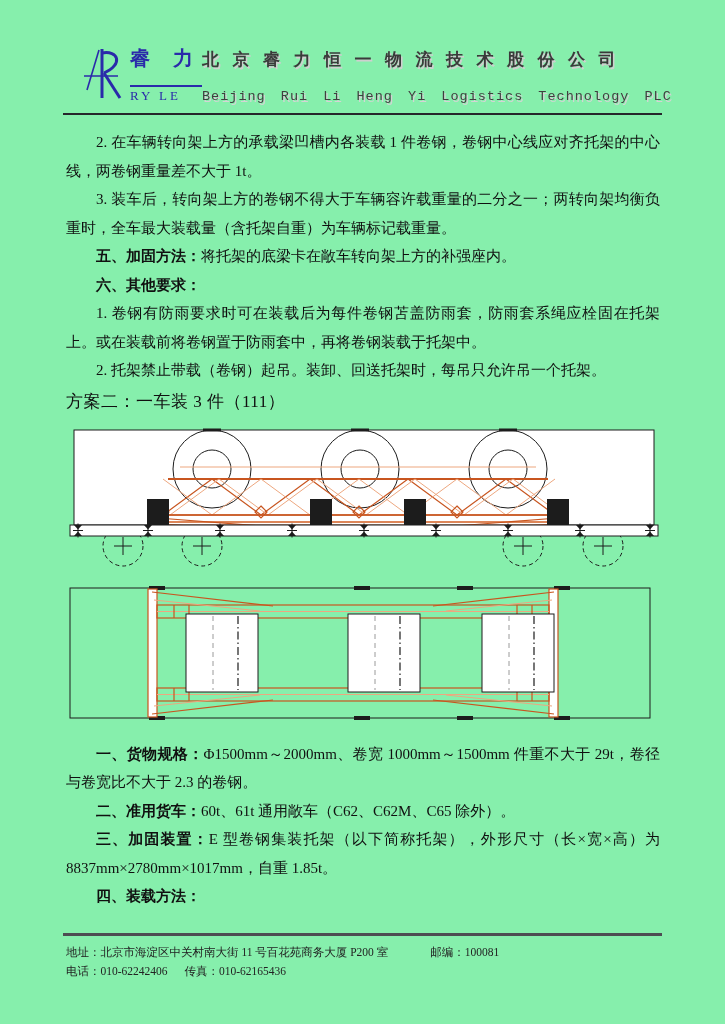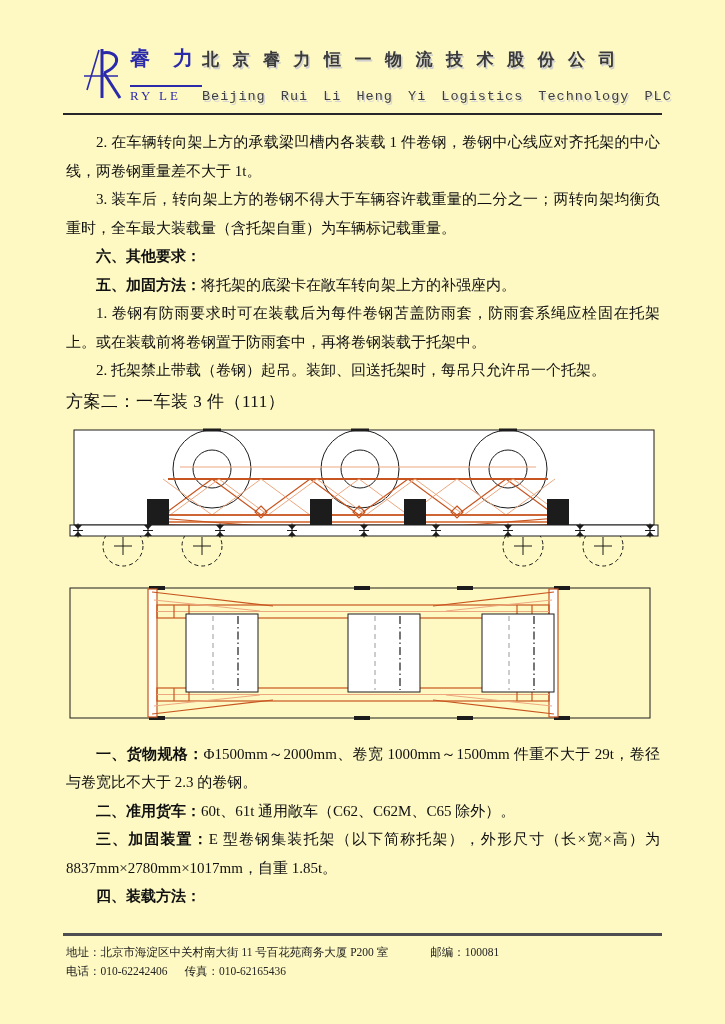--- a/index.html
+++ b/index.html
@@ -8,21 +8,21 @@
     --text_black:#101010;
     --diagram_orange:#c8551f;
     --diagram_orange_light:#eda77f;
     --diagram_black:#1c1c1c;
     --link_blue:#1414c8;
     --footer_divider:#4d4d52;
   }
   *{box-sizing:border-box;margin:0;padding:0;}
   html,body{background:#fff;}
   body{width:725px;height:1024px;overflow:hidden;font-family:"Liberation Serif","DejaVu Serif",serif;color:var(--text_black);}
-  .page{width:725px;height:1024px;background:#fef9c3;position:relative;}
+  .page{width:725px;height:1024px;background:#86efac;position:relative;}
 
   
   .header{display:flex;align-items:flex-start;padding:46px 63px 0 84px;}
   .logo{display:flex;align-items:flex-start;}
   .logo svg{display:block;}
   .logo-text{margin-left:2px;display:flex;flex-direction:column;}
   .logo-cn{font-size:20px;color:var(--logo_blue);letter-spacing:9px;font-weight:bold;line-height:24px;white-space:nowrap;}
   .logo-en{font-size:13px;color:var(--logo_blue);letter-spacing:3px;border-top:2px solid var(--logo_blue);padding-top:1px;margin-top:15px;line-height:15px;white-space:nowrap;}
   .company{margin-left:auto;display:flex;flex-direction:column;padding-top:2px;}
   .company-cn{font-size:17px;font-weight:600;color:#3a3a3a;letter-spacing:13.5px;white-space:nowrap;text-shadow:1.5px 1.5px 0 #cfcfcf;line-height:24px;}
@@ -77,22 +77,22 @@
     <div class="company">
       <span class="company-cn">北京睿力恒一物流技术股份公司</span>
       <span class="company-en">Beijing Rui Li Heng Yi Logistics Technology PLC</span>
     </div>
   </div>
   <div class="header-rule"></div>
 
   <div class="content">
     <p><b></b><span>2. 在车辆转向架上方的承载梁凹槽内各装载 1 件卷钢，卷钢中心线应对齐托架的中心线，两卷钢重量差不大于 1t。</span></p>
     <p><b></b><span>3. 装车后，转向架上方的卷钢不得大于车辆容许载重量的二分之一；两转向架均衡负重时，全车最大装载量（含托架自重）为车辆标记载重量。</span></p>
+    <p><b>五、加固方法：</b><span>将托架的底梁卡在敞车转向架上方的补强座内。</span></p>
     <p><b>六、其他要求：</b><span></span></p>
-    <p><b>五、加固方法：</b><span>将托架的底梁卡在敞车转向架上方的补强座内。</span></p>
     <p><b></b><span>1. 卷钢有防雨要求时可在装载后为每件卷钢苫盖防雨套，防雨套系绳应栓固在托架上。或在装载前将卷钢置于防雨套中，再将卷钢装载于托架中。</span></p>
     <p><b></b><span>2. 托架禁止带载（卷钢）起吊。装卸、回送托架时，每吊只允许吊一个托架。</span></p>
   </div>
 
   <h2 class="section-heading">方案二：一车装 3 件（111）</h2>
 
   <svg class="diagram first" width="592" height="140" viewBox="0 0 592 140">
     <defs>
       <g id="bolt">
         <line class="blk" x1="0" y1="-7" x2="0" y2="7"></line>

